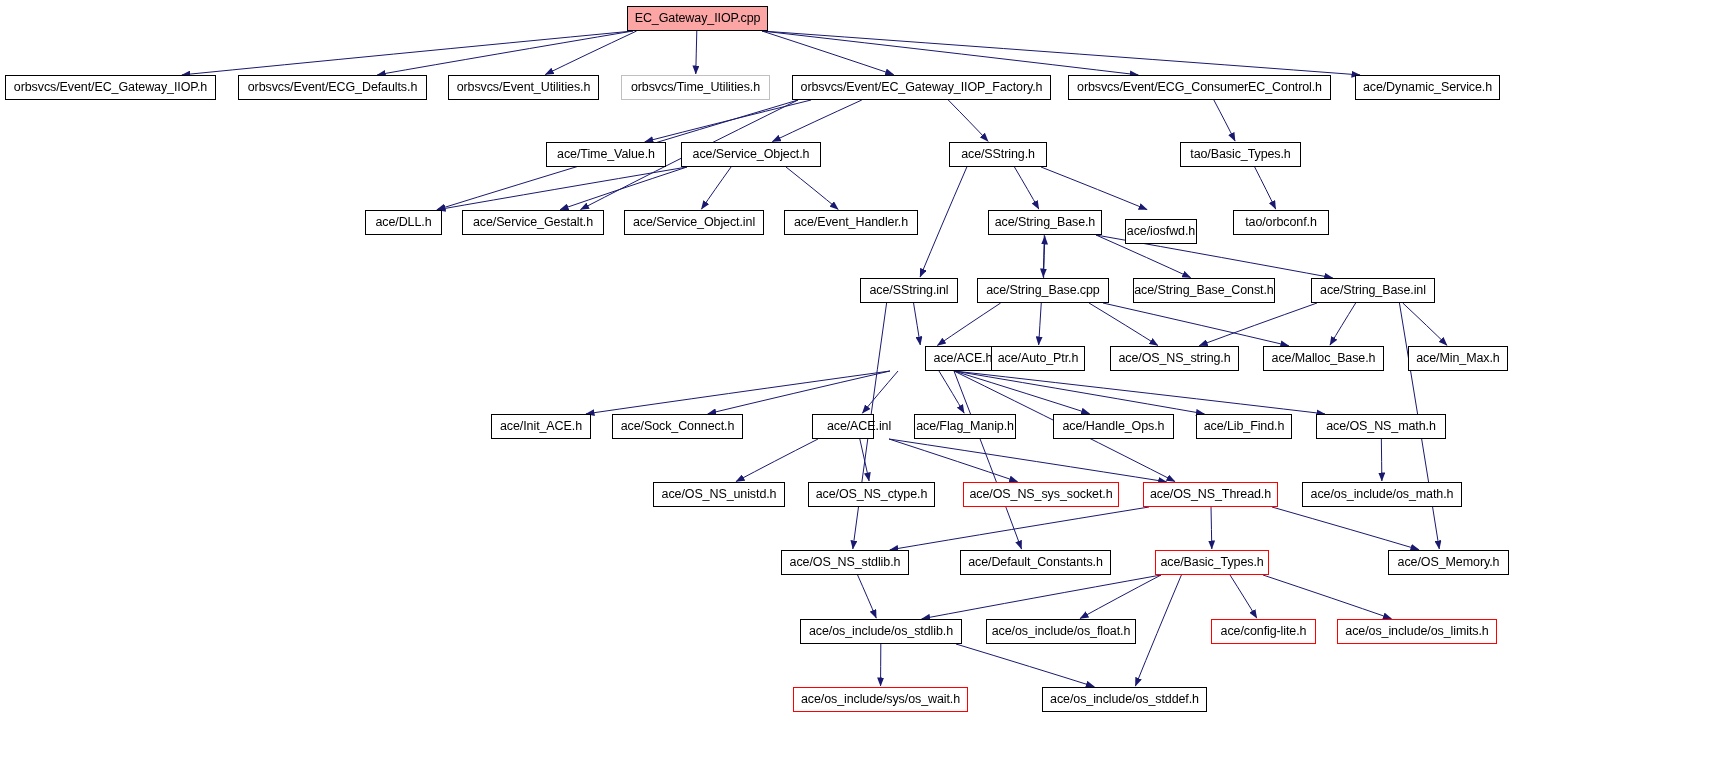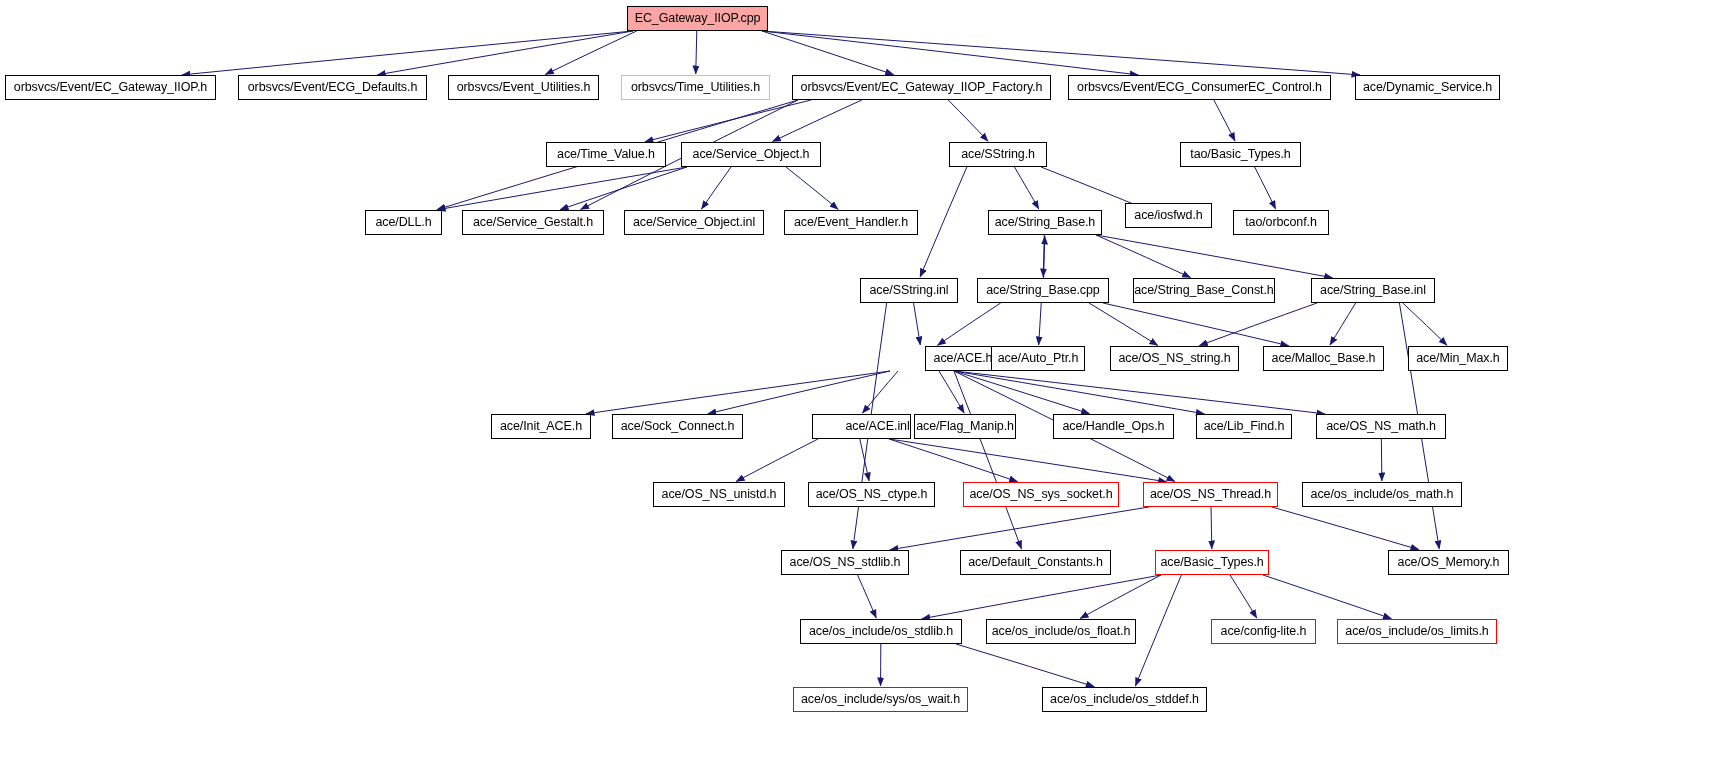--- a/index.html
+++ b/index.html
@@ -170,21 +170,21 @@
     </div>
     <div class="node" style="left: 624px; top: 210px; width: 140px;">
       <span class="node-label">ace/Service_Object.inl</span>
     </div>
     <div class="node" style="left: 784px; top: 210px; width: 134px;">
       <span class="node-label">ace/Event_Handler.h</span>
     </div>
     <div class="node" style="left: 988px; top: 210px; width: 114px;">
       <span class="node-label">ace/String_Base.h</span>
     </div>
-    <div class="node" style="left: 1125px; top: 203px; width: 87px;">
+    <div class="node" style="left: 1125px; top: 219px; width: 72px;">
       <span class="node-label">ace/iosfwd.h</span>
     </div>
     <div class="node" style="left: 1233px; top: 210px; width: 96px;">
       <span class="node-label">tao/orbconf.h</span>
     </div>
     <div class="node" style="left: 860px; top: 278px; width: 98px;">
       <span class="node-label">ace/SString.inl</span>
     </div>
     <div class="node" style="left: 977px; top: 278px; width: 132px;">
       <span class="node-label">ace/String_Base.cpp</span>
@@ -209,21 +209,21 @@
     </div>
     <div class="node" style="left: 1408px; top: 346px; width: 100px;">
       <span class="node-label">ace/Min_Max.h</span>
     </div>
     <div class="node" style="left: 491px; top: 414px; width: 100px;">
       <span class="node-label">ace/Init_ACE.h</span>
     </div>
     <div class="node" style="left: 612px; top: 414px; width: 131px;">
       <span class="node-label">ace/Sock_Connect.h</span>
     </div>
-    <div class="node" style="left: 812px; top: 414px; width: 99px; padding-left: 32px;">
+    <div class="node" style="left: 812px; top: 414px; width: 62px; padding-left: 32px;">
       <span class="node-label">ace/ACE.inl</span>
     </div>
     <div class="node" style="left: 914px; top: 414px; width: 102px;">
       <span class="node-label">ace/Flag_Manip.h</span>
     </div>
     <div class="node" style="left: 1053px; top: 414px; width: 121px;">
       <span class="node-label">ace/Handle_Ops.h</span>
     </div>
     <div class="node" style="left: 1196px; top: 414px; width: 96px;">
       <span class="node-label">ace/Lib_Find.h</span>

